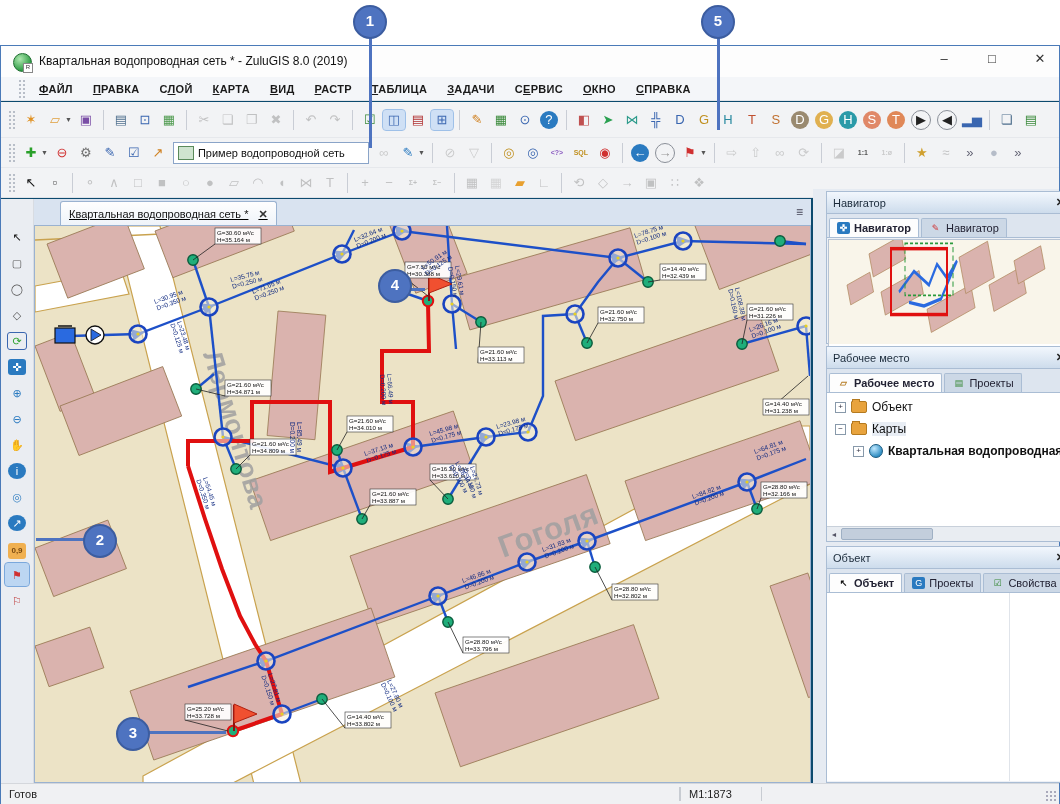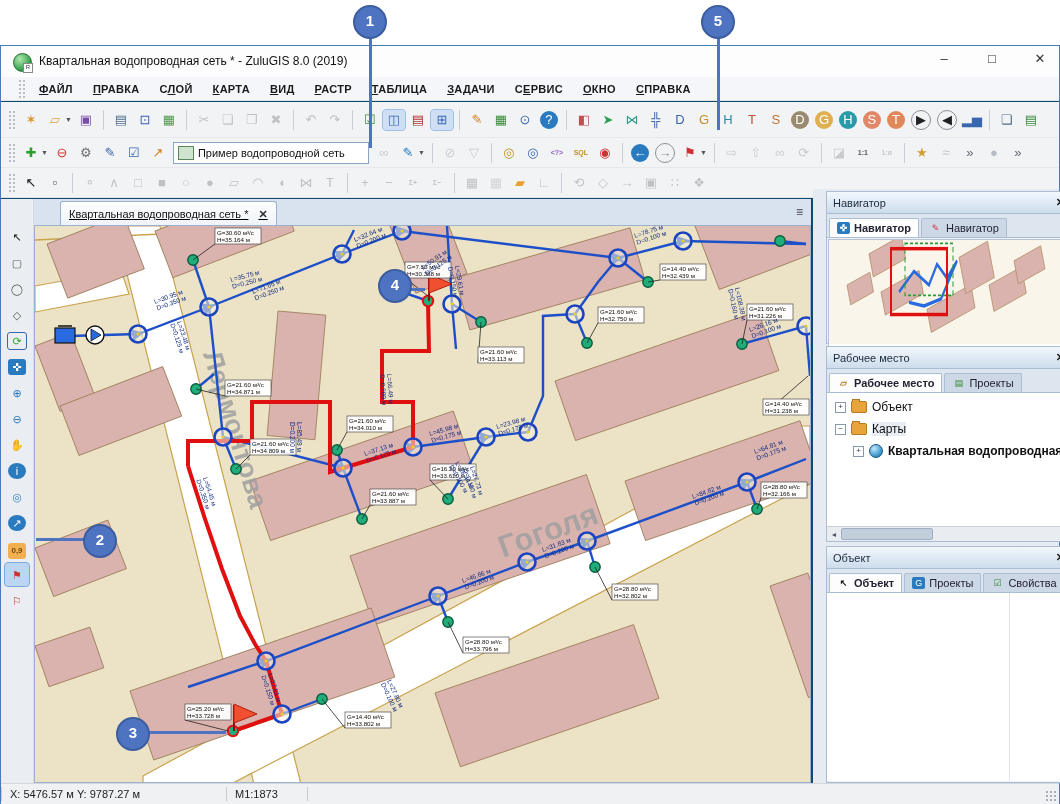--- a/index.html
+++ b/index.html
@@ -708,22 +708,22 @@
             </div>
           </div>
         <div class="pbody" style="height:188px;">
           <div style="position:absolute;left:182px;top:0;width:1px;height:100%;background:#e0e4ea;"></div>
         </div>
       </div>
 
     </div>
 
     <div id="statusbar">
+      <div class="sseg" style="width:678px;">Готов</div>
       <div class="ssep"></div>
-      <div class="sseg" style="width:224px;">X:  5476.57 м  Y:  9787.27 м</div>
       <div class="ssep"></div>
       <div class="sseg" style="width:80px;">М1:1873</div>
       <div class="ssep"></div>
       <div id="gripcorner"></div>
     </div>
 
   </div>
 
   <div id="callouts">
       <div class="cline" style="left: 368.5px; top: 37px; width: 3px; height: 111px;"></div>

